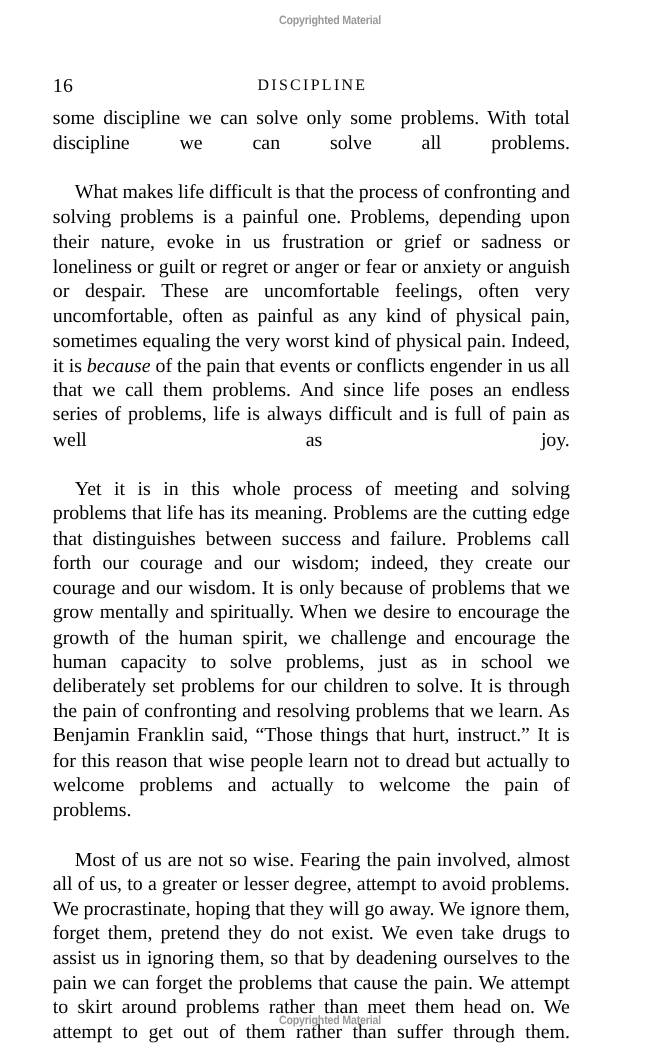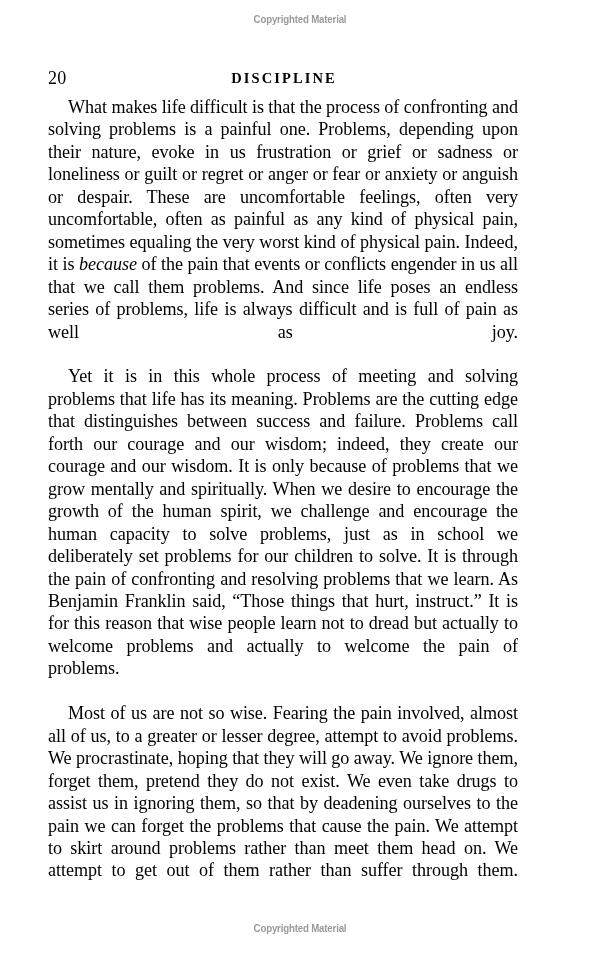--- a/index.html
+++ b/index.html
@@ -51,21 +51,21 @@
     line-height: 22px;
     letter-spacing: 0.2px;
   }
   .chapter-title {
     position: absolute;
     left: 0;
     top: 0;
     width: 470px;
     text-align: center;
     font-size: 14.5px;
-    font-weight: 700;
+    font-weight: 400;
     line-height: 22px;
     letter-spacing: 2.1px;
     text-indent: 2.1px;
   }
 
   
   .text-block {
     position: absolute;
     left: 48px;
     top: 96px;
@@ -90,26 +90,27 @@
     display: inline-block;
     width: 100%;
   }
 </style>
 </head>
 <body style="background: rgb(255, 255, 255); color: rgb(0, 0, 0);">
 
 <div id="wm-top" class="watermark" style="color: rgb(154, 154, 154);">Copyrighted Material</div>
 
 <div class="running-head">
-  <span class="folio">20</span>
+  <span class="folio">16</span>
   <span class="chapter-title">DISCIPLINE</span>
 </div>
 
 <div class="text-block">
 
+  <p class="para" id="para-1">some discipline we can solve only some problems. With total discipline we can solve all problems.</p>
 
   <p class="para indent" id="para-2"><span>What makes life difficult is that the process of confronting and solving problems is a painful one. Problems, depending upon their nature, evoke in us frustration or grief or sadness or loneliness or guilt or regret or anger or fear or anxiety or anguish or despair. These are uncomfortable feelings, often very uncomfortable, often as painful as any kind of physical pain, sometimes equaling the very worst kind of physical pain. Indeed, it is </span><i>because</i><span> of the pain that events or conflicts engender in us all that we call them problems. And since life poses an endless series of problems, life is always difficult and is full of pain as well as joy.</span></p>
 
   <p class="para indent" id="para-3">Yet it is in this whole process of meeting and solving problems that life has its meaning. Problems are the cutting edge that distinguishes between success and failure. Problems call forth our courage and our wisdom; indeed, they create our courage and our wisdom. It is only because of problems that we grow mentally and spiritually. When we desire to encourage the growth of the human spirit, we challenge and encourage the human capacity to solve problems, just as in school we deliberately set problems for our children to solve. It is through the pain of confronting and resolving problems that we learn. As Benjamin Franklin said, “Those things that hurt, instruct.” It is for this reason that wise people learn not to dread but actually to welcome problems and actually to welcome the pain of problems.</p>
 
   <p class="para indent" id="para-4">Most of us are not so wise. Fearing the pain involved, almost all of us, to a greater or lesser degree, attempt to avoid problems. We procrastinate, hoping that they will go away. We ignore them, forget them, pretend they do not exist. We even take drugs to assist us in ignoring them, so that by deadening ourselves to the pain we can forget the problems that cause the pain. We attempt to skirt around problems rather than meet them head on. We attempt to get out of them rather than suffer through them.</p>
 
 </div>
 
 <div id="wm-bot" class="watermark" style="color: rgb(154, 154, 154);">Copyrighted Material</div>

